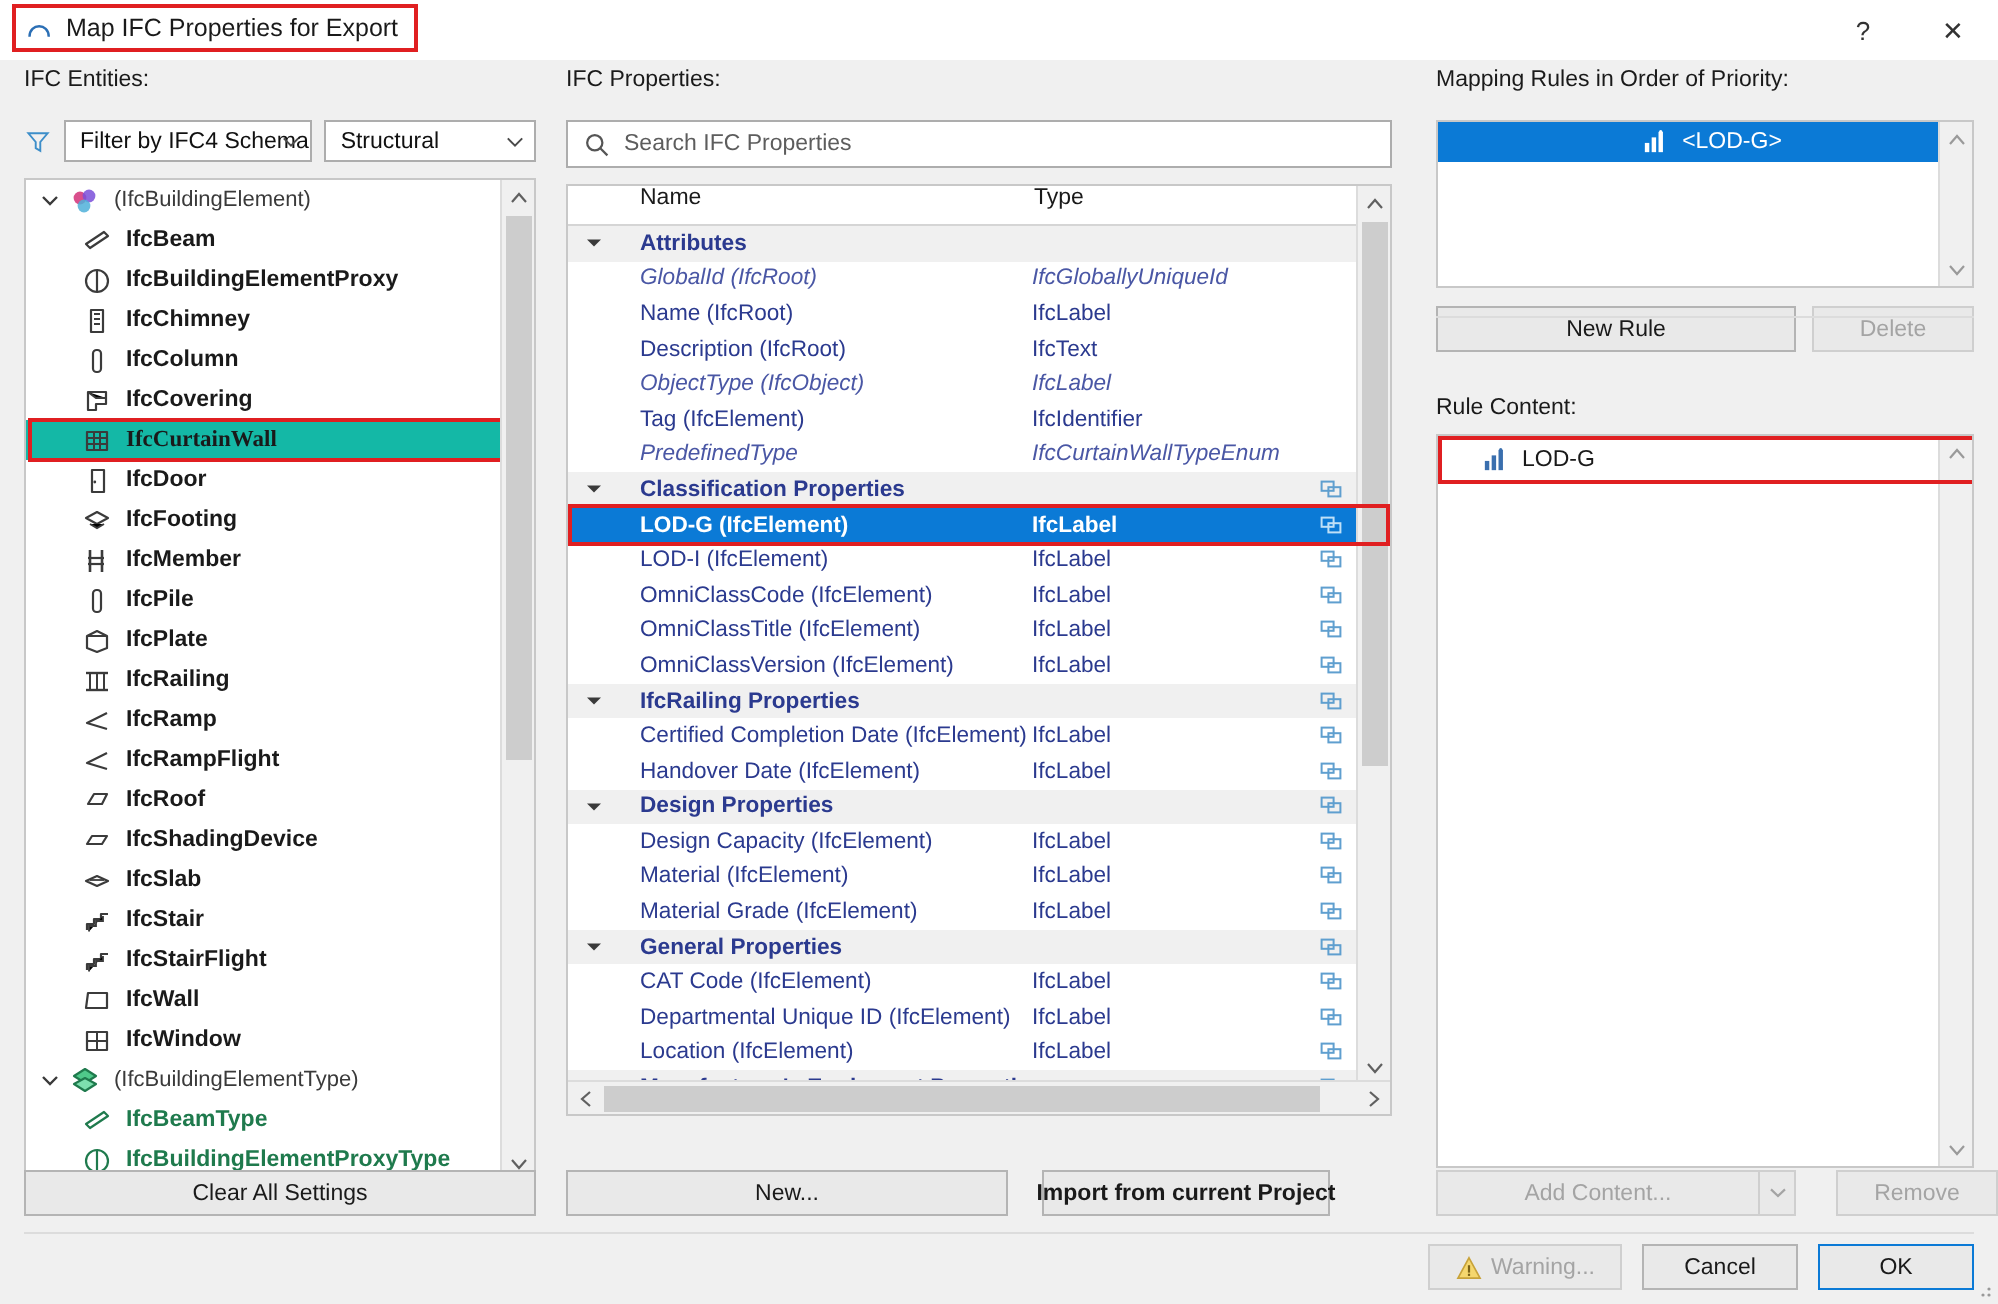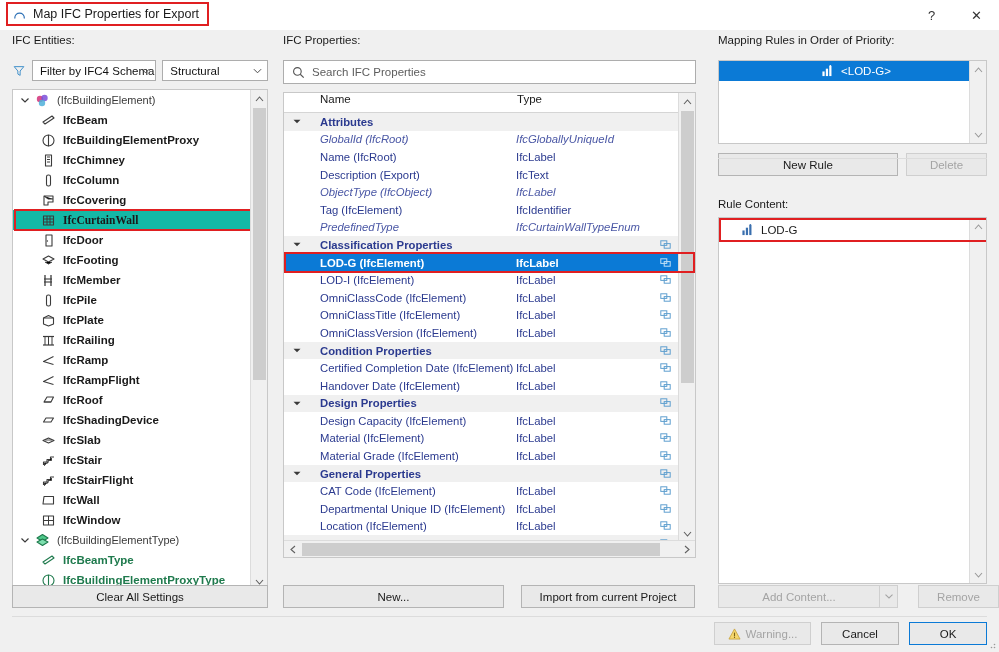--- a/index.html
+++ b/index.html
@@ -449,21 +449,21 @@
           </div>
           <div class="prow  ital">
             <span class="pname">GlobalId (IfcRoot)</span>
             <span class="ptype">IfcGloballyUniqueId</span>
           </div>
           <div class="prow ">
             <span class="pname">Name (IfcRoot)</span>
             <span class="ptype">IfcLabel</span>
           </div>
           <div class="prow ">
-            <span class="pname">Description (Export)</span>
+            <span class="pname">Description (IfcRoot)</span>
             <span class="ptype">IfcText</span>
           </div>
           <div class="prow  ital">
             <span class="pname">ObjectType (IfcObject)</span>
             <span class="ptype">IfcLabel</span>
           </div>
           <div class="prow ">
             <span class="pname">Tag (IfcElement)</span>
             <span class="ptype">IfcIdentifier</span>
           </div>
@@ -518,21 +518,21 @@
             <span class="ptype">IfcLabel</span>
             <svg class="link-ico" viewBox="0 0 12 10">
               <rect x="0.8" y="0.8" width="6" height="4.6" fill="none" stroke="#5f9fcf" stroke-width="1"></rect>
               <rect x="4.2" y="3.6" width="6" height="4.6" fill="none" stroke="#5f9fcf" stroke-width="1"></rect>
             </svg>
           </div>
           <div class="prow grp">
             <svg class="twg" viewBox="0 0 8 5">
               <path d="M0.5 0.8 L4 4.2 L7.5 0.8" fill="#3a3a3a"></path>
             </svg>
-            <span class="pname">Condition Properties</span>
+            <span class="pname">IfcRailing Properties</span>
             <svg class="link-ico" viewBox="0 0 12 10">
               <rect x="0.8" y="0.8" width="6" height="4.6" fill="none" stroke="#5f9fcf" stroke-width="1"></rect>
               <rect x="4.2" y="3.6" width="6" height="4.6" fill="none" stroke="#5f9fcf" stroke-width="1"></rect>
             </svg>
           </div>
           <div class="prow ">
             <span class="pname">Certified Completion Date (IfcElement)</span>
             <span class="ptype">IfcLabel</span>
             <svg class="link-ico" viewBox="0 0 12 10">
               <rect x="0.8" y="0.8" width="6" height="4.6" fill="none" stroke="#5f9fcf" stroke-width="1"></rect>
@@ -730,21 +730,21 @@
         </div>
       </div>
     </div>
   </div>
 
   <div style="position:absolute; left:12px; top:585px;text-align:right;">
     <div class="btn" style="width:256px;">Clear All Settings</div>
   </div>
   <div style="position:absolute; left:283px; top:585px; display:flex; gap:17px;">
     <div class="btn" style="width:221px;">New...</div>
-    <div class="btn" style="width:174px;">Import from current Project</div>
+    <div class="btn" style="width:144px;font-weight:bold;">Import from current Project</div>
   </div>
   <div style="position:absolute; left:718px; top:585px; display:flex; gap:20px;">
     <div class="split-btn" style="width:180px;">
       <div class="btn disabled main">Add Content...</div>
       <div class="arrow-part">
         <svg width="8" height="5" viewBox="0 0 8 5">
           <path d="M0.5 0.7 L4 4 L7.5 0.7" fill="none" stroke="#a4a4a4" stroke-width="1.1"></path>
         </svg>
       </div>
     </div>

